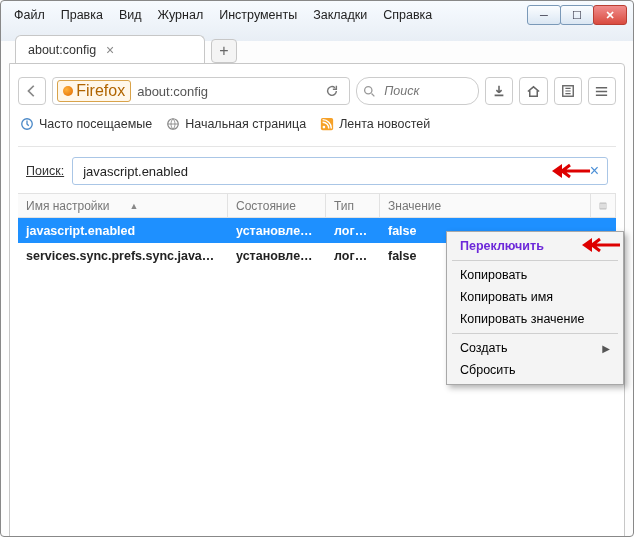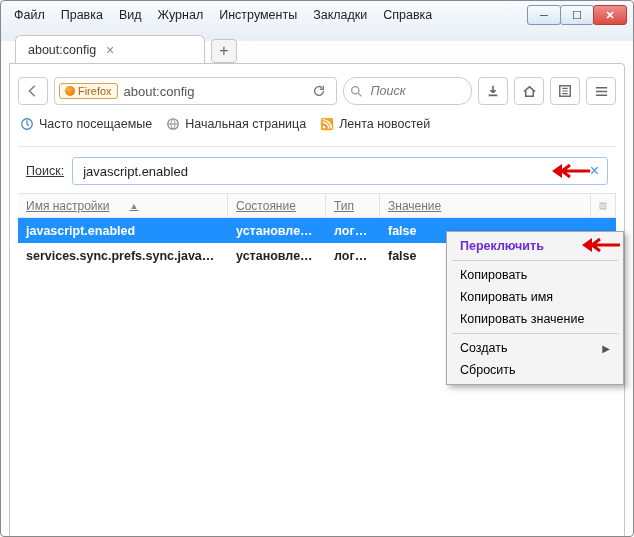--- a/index.html
+++ b/index.html
@@ -13,38 +13,38 @@
   .winbtn.close { background:linear-gradient(#f08d8d,#d94b3f); border-color:#b93e33; color:#fff; font-weight:bold; }
   .chrome { margin:4px 8px 0 8px; }
   .tabbar { display:flex; align-items:flex-end; height:30px; gap:6px; padding-left:6px;}
   .tab { background:#fff; border:1px solid #c7c7c7; border-bottom:none; border-radius:6px 6px 0 0; height:28px; display:flex; align-items:center; padding:0 10px 0 12px; gap:10px; min-width:190px; font-size:12.5px; color:#333;}
   .tab .x { color:#888; font-size:14px; }
   .newtab { width:26px; height:24px; border:1px solid #c7c7c7; border-radius:4px; background:#f4f4f4; display:flex; align-items:center; justify-content:center; color:#666; font-size:16px;}
   .content-frame { border:1px solid #c7c7c7; border-radius:0 4px 4px 4px; background:#fff; padding:8px 8px 0 8px; height:486px;}
   .toolbar-row { display:flex; align-items:center; gap:6px; height:38px; }
   .navbtn { width:30px; height:28px; border:1px solid #ccc; border-radius:4px; background:#fff; display:flex; align-items:center; justify-content:center; color:#777; font-size:14px;}
   .urlbox { flex:1; height:28px; border:1px solid #ccc; border-radius:4px; display:flex; align-items:center; padding:0 4px; gap:4px; background:#fff;}
-  .ffbadge { border:1px solid #d9a34a; border-radius:3px; background:#fff7ea; color:#b06400; font-size:11px; padding:1px 5px; display:flex; align-items:center; gap:3px;}
+  .ffbadge { border:1px solid #d9a34a; border-radius:3px; background:#fff7ea; color:#b06400; font-size:16px; padding:1px 5px; display:flex; align-items:center; gap:3px;}
   .ffbadge .dot{width:10px;height:10px;border-radius:50%;background:radial-gradient(circle at 35% 35%, #ffb13d, #e06a00);}
   .urlbox input { border:none; outline:none; flex:1; font-size:13px; color:#555;}
   .searchbox { width:130px; height:28px; border:1px solid #ccc; border-radius:13px; display:flex; align-items:center; padding:0 6px; gap:6px; color:#888;}
   .searchbox .mag { font-size:13px;}
   .searchbox input { border:none; outline:none; width:100%; font-size:12.5px; font-style:italic; color:#888;}
   .iconbtn { width:30px; height:28px; border:1px solid #ccc; border-radius:4px; background:#fff; display:flex; align-items:center; justify-content:center; color:#666; font-size:15px;}
   .bookbar { display:flex; align-items:center; gap:14px; height:28px; font-size:12.5px; color:#333; padding:0 2px;}
   .bookbar .bm { display:flex; align-items:center; gap:5px;}
   .bmicon { width:14px; height:14px; display:inline-flex; align-items:center; justify-content:center;}
   .page { border-top:1px solid #e5e5e5; margin-top:8px; height:412px; position:relative;}
   .searchrow { display:flex; align-items:center; gap:8px; padding:10px 8px 8px 8px;}
   .searchrow label { font-size:12.5px; text-decoration:underline; color:#333;}
   .prefsearch { flex:1; height:28px; border:1px solid #aac6e6; border-radius:3px; display:flex; align-items:center; padding:0 8px;}
   .prefsearch input { border:none; outline:none; flex:1; font-size:13px; color:#222;}
   .prefsearch .clear { color:#4b8fd6; font-size:16px; cursor:pointer;}
   .cols { display:flex; align-items:center; border-top:1px solid #e2e2e2; border-bottom:1px solid #e2e2e2; background:#fafafa; height:25px; font-size:12px;}
-  .col { padding:0 8px; color:#777; border-right:1px solid #e2e2e2; display:flex; align-items:center; gap:20px; height:100%;text-decoration:underline;}
+  .col { padding:0 8px; color:#777; border-right:1px solid #e2e2e2; display:flex; align-items:center; gap:20px; height:100%;}
   .col.name{ width:210px;}
   .col.state{ width:98px;}
   .col.type{ width:54px;}
   .col.value{ flex:1; border-right:none;}
   .col.cfg { width:26px; border-left:1px solid #e2e2e2; justify-content:center;}
   .sortasc { font-size:9px; color:#888;}
   .rows { font-size:12.5px;}
   .row { display:flex; height:25px; align-items:center;}
   .row span { padding:0 8px; white-space:nowrap; overflow:hidden; text-overflow:ellipsis;}
   .row .c1{width:210px;} .row .c2{width:98px;text-align:right;} .row .c3{width:54px;} .row .c4{flex:1;}

